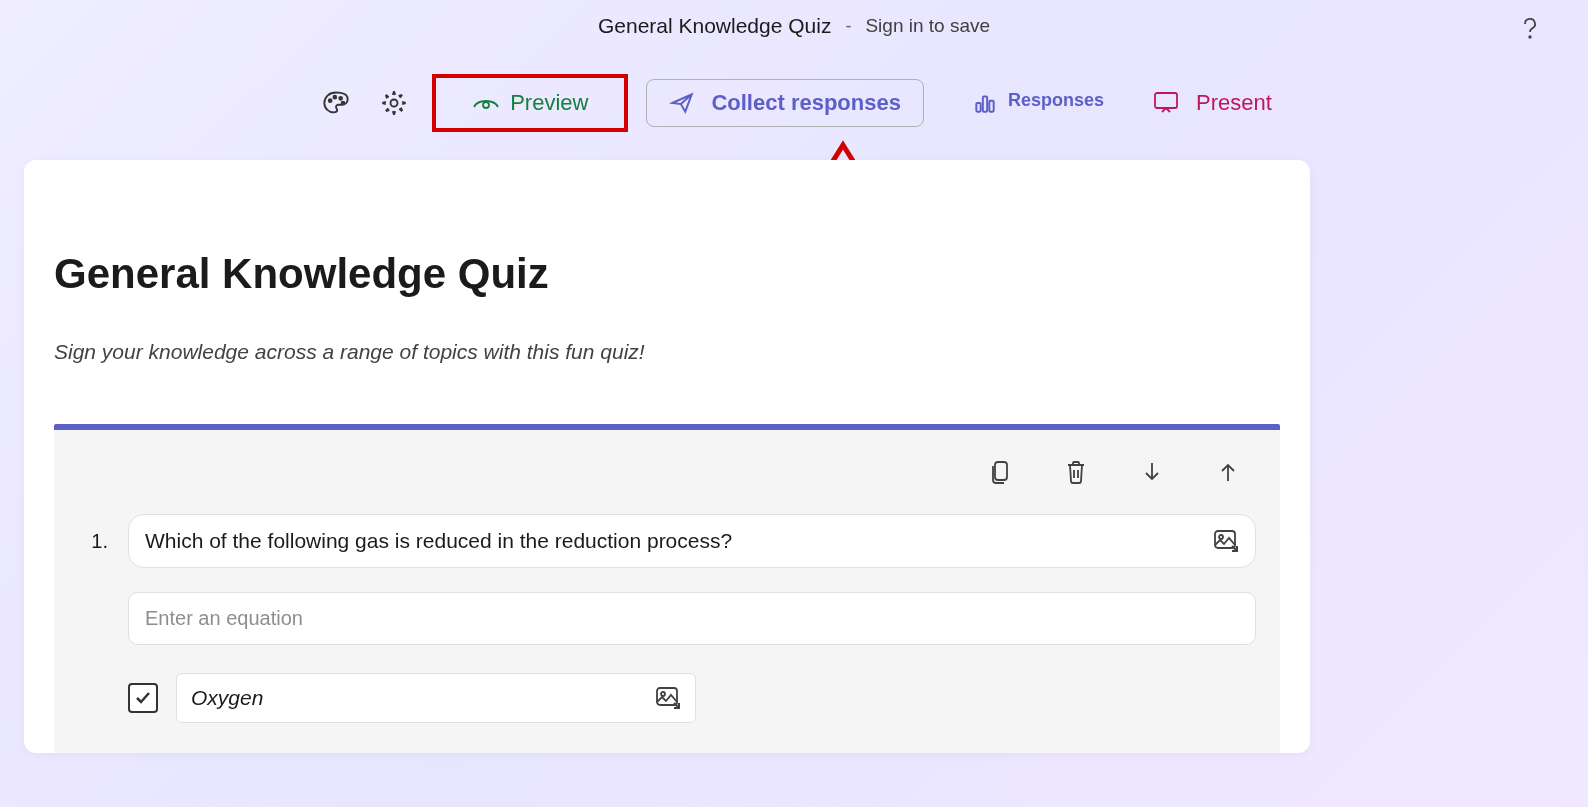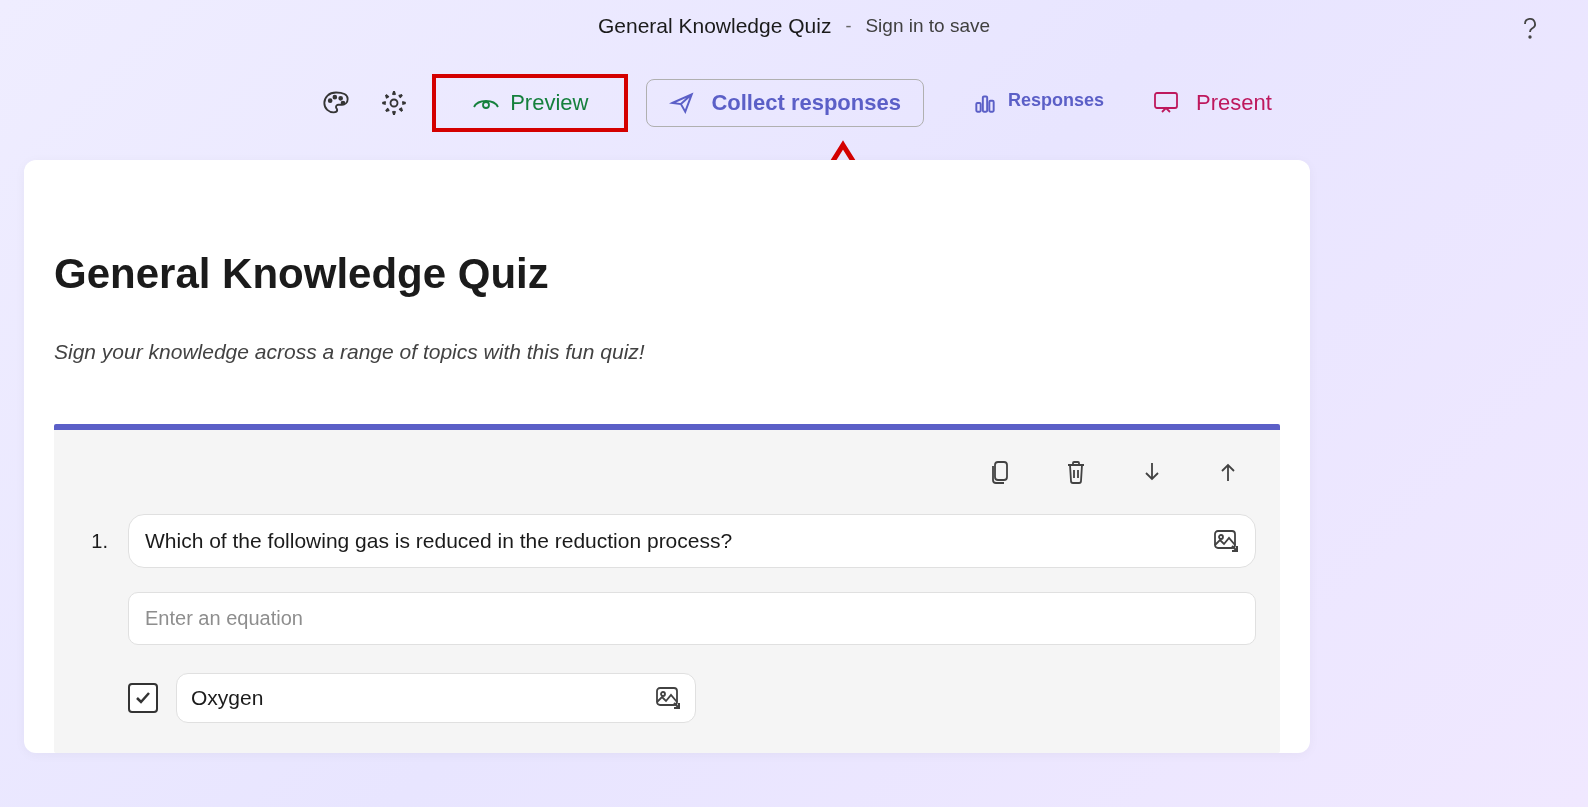--- a/index.html
+++ b/index.html
@@ -27,21 +27,21 @@
 .qtool{width:36px;height:36px;display:flex;align-items:center;justify-content:center;cursor:pointer;color:#424242}
 .qrow{display:flex;align-items:center;gap:20px;margin-top:10px}
 .qnum{font-size:20px;color:#1b1b1b;width:30px;text-align:right}
 .qinput{flex:1;background:#fff;border:1px solid #e0e0e0;border-radius:16px;padding:14px 16px;font-size:21px;color:#1b1b1b;display:flex;align-items:center;justify-content:space-between}
 .qinput-img{color:#424242;cursor:pointer}
 .eqrow{margin-left:50px;margin-top:24px}
 .eqinput{background:#fff;border:1px solid #e0e0e0;border-radius:10px;padding:14px 16px;font-size:20px;color:#8e8e8e}
 .optrow{margin-left:50px;margin-top:28px;display:flex;align-items:center;gap:18px}
 .chk{width:30px;height:30px;border:2px solid #333;border-radius:4px;display:flex;align-items:center;justify-content:center;cursor:pointer;background:#fff}
 .chk svg{width:20px;height:20px}
-.optinput{width:520px;background:#fff;border:1px solid #e0e0e0;border-radius:12px;padding:12px 14px;font-size:21px;color:#1b1b1b;display:flex;align-items:center;justify-content:space-between;font-family:Georgia,serif}
+.optinput{width:520px;background:#fff;border:1px solid #e0e0e0;border-radius:6px;padding:12px 14px;font-size:21px;font-style:italic;color:#1b1b1b;display:flex;align-items:center;justify-content:space-between;font-family:Georgia,serif}
 svg{display:block}
 </style>
 </head>
 <body>
 
 <div class="topbar">
   <div class="title-area">
     <span class="form-title">General Knowledge Quiz</span>
     <span class="title-sep">-</span>
     <span class="signin-link">Sign in to save</span>

